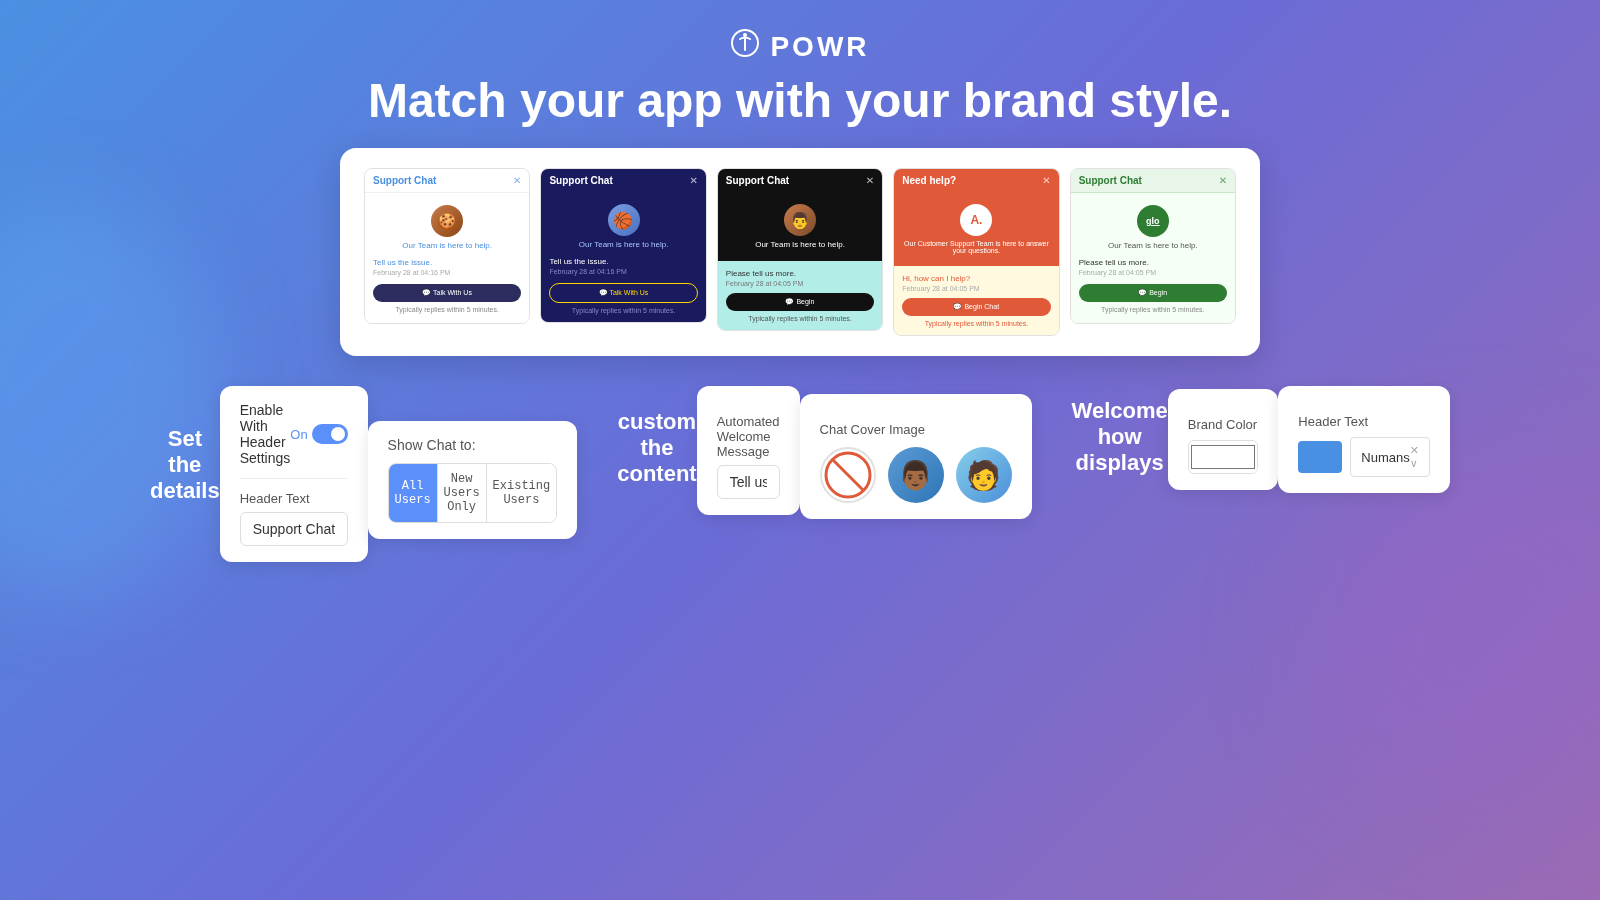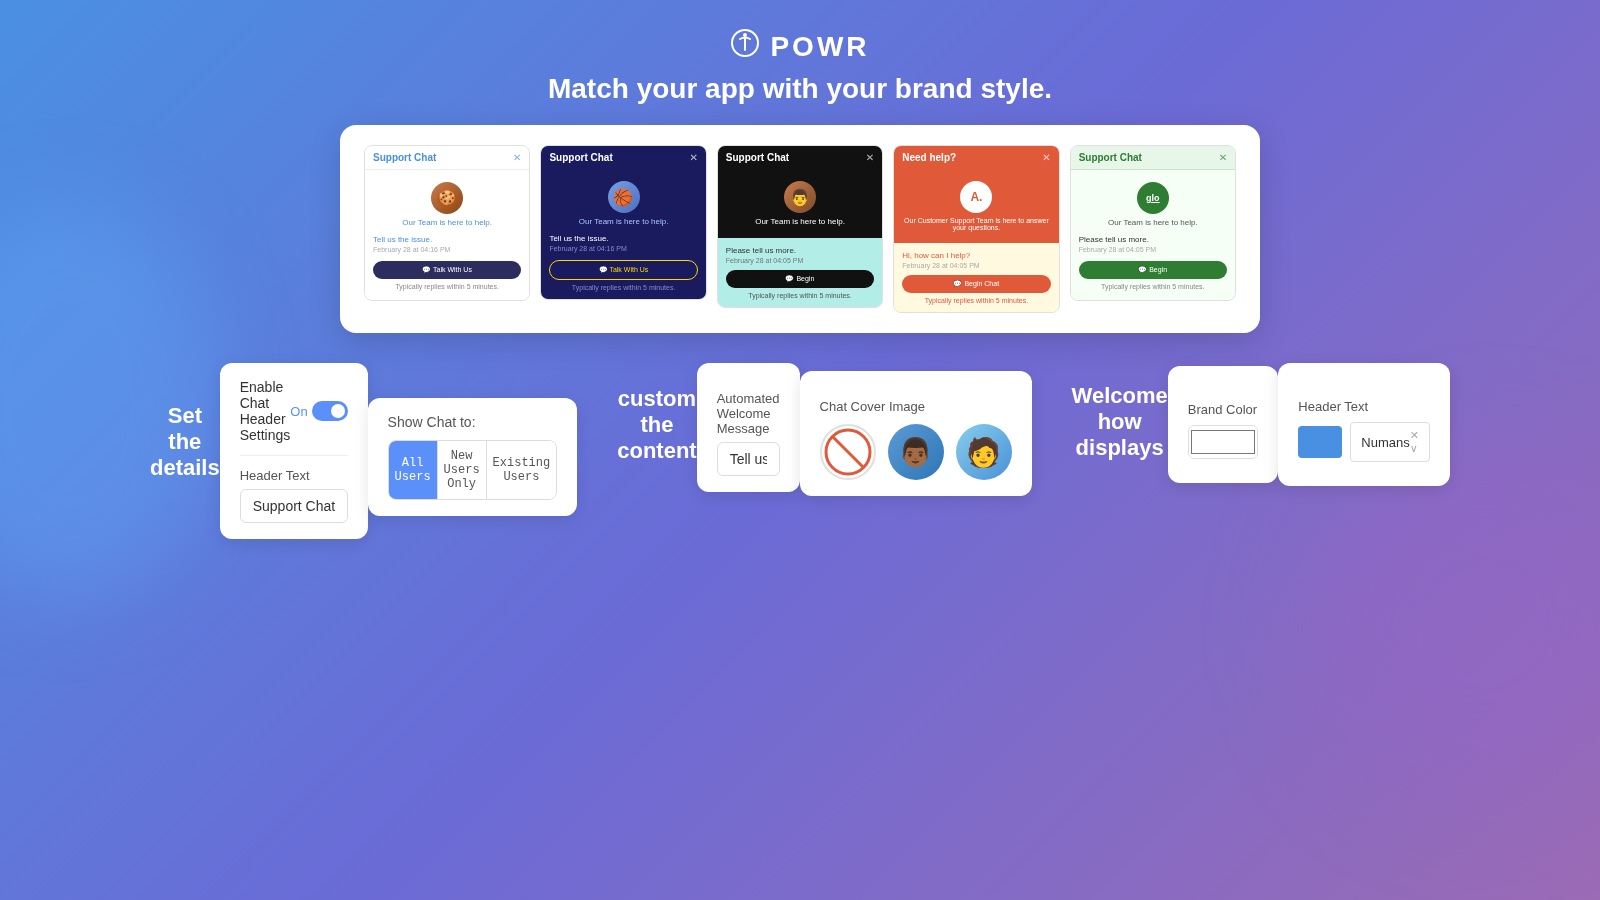--- a/index.html
+++ b/index.html
@@ -61,21 +61,21 @@
       font-size: 26px;
     }
     .logo-text {
       color: white;
       font-size: 28px;
       font-weight: 700;
       letter-spacing: 3px;
     }
     .headline {
       color: white;
-      font-size: 28px;
+      font-size: 48px;
       font-weight: 800;
       text-align: center;
     }
 
     
     .preview-strip {
       background: white;
       border-radius: 16px;
       padding: 20px 24px;
       display: flex;
@@ -323,21 +323,21 @@
       background: linear-gradient(135deg, #7EC8E3, #4A90D9);
     }
     .img-avatar2 {
       background: linear-gradient(135deg, #F0A070, #E07050);
     }
 
     
     .right-card {
       background: white;
       border-radius: 12px;
-      padding: 24px 20px;
+      padding: 16px 20px;
       width: 100%;
       box-shadow: 0 4px 16px rgba(0,0,0,0.1);
       margin-bottom: 12px;
     }
 
     .color-input-row {
       display: flex;
       align-items: center;
       border: 1px solid #ddd;
       border-radius: 6px;
@@ -507,21 +507,21 @@
 
   </div>
 
   <div class="bottom-sections">
 
     <div class="section">
       <div class="section-title">Set the details</div>
 
       <div class="section-card">
         <div class="toggle-row">
-          <span class="toggle-label">Enable Chat Header Settings</span>
+          <span class="toggle-label">Enable With Header Settings</span>
           <div class="toggle-on">
             <span class="toggle-on-text">On</span>
             <div class="toggle-switch"></div>
           </div>
         </div>
         <div class="divider"></div>
         <div class="field-label">Header Text</div>
         <input class="text-input" type="text" value="Support Chat" style="">
       </div>
 

